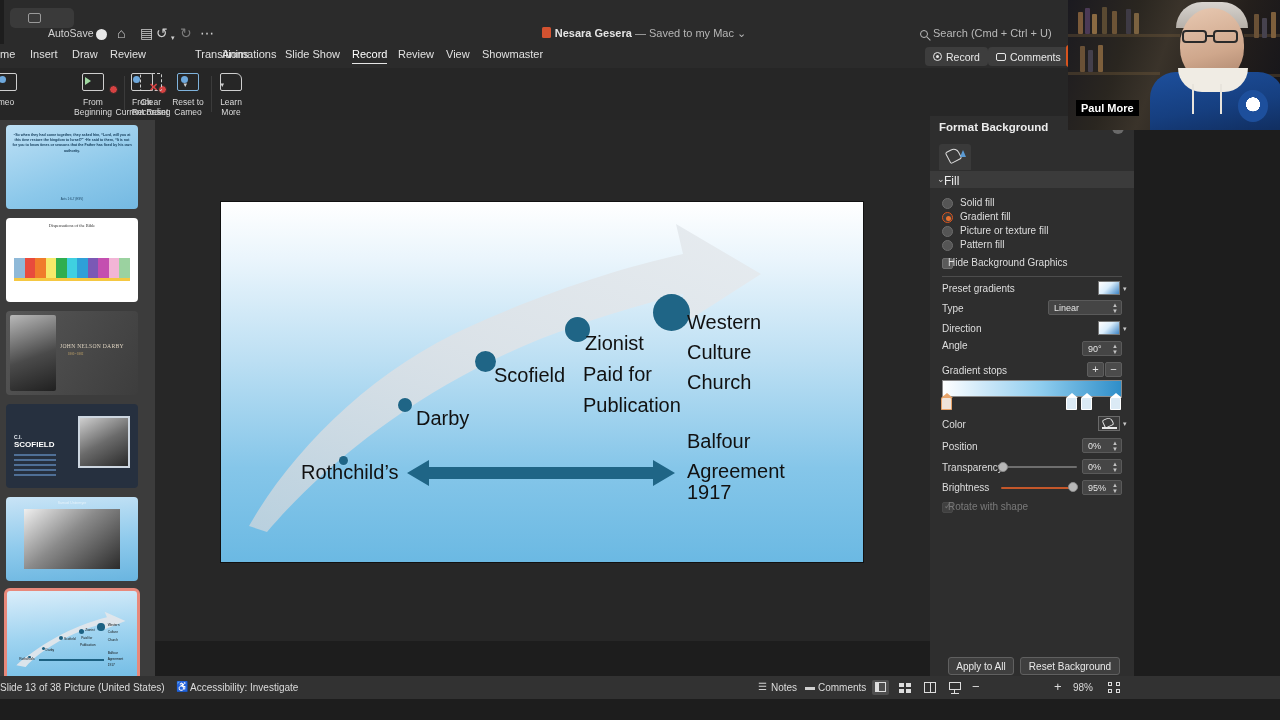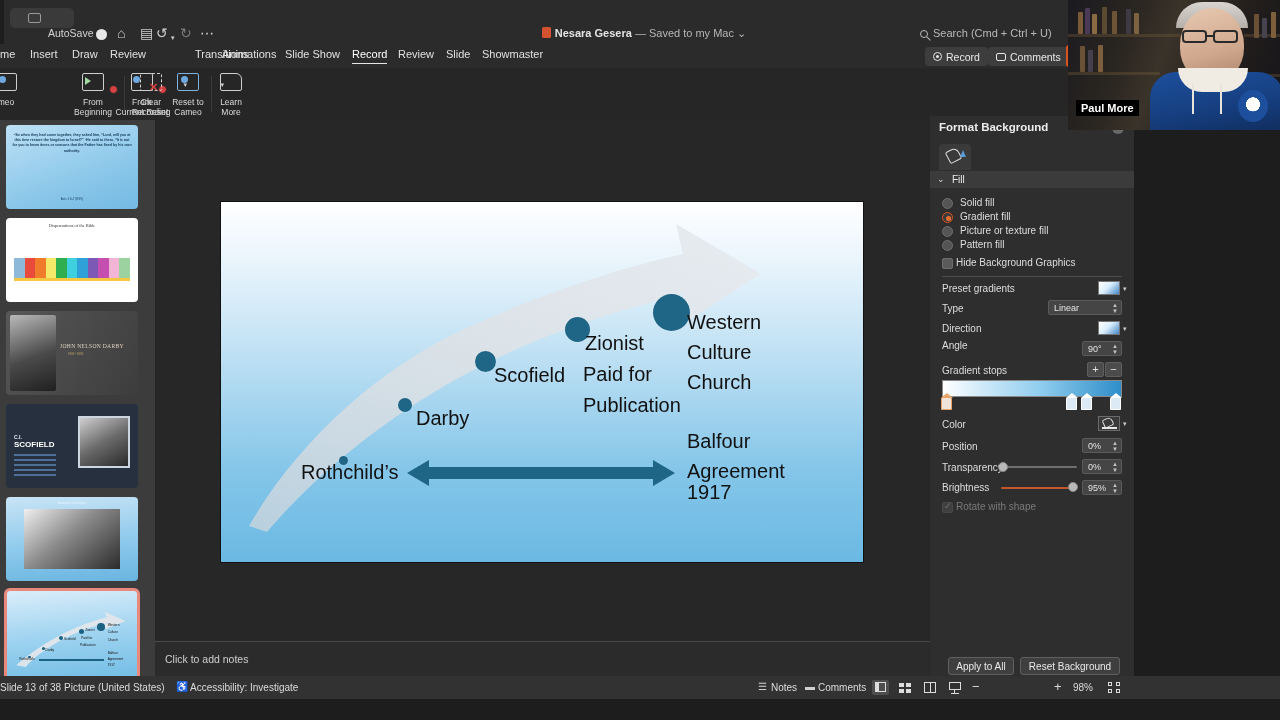--- a/index.html
+++ b/index.html
@@ -197,38 +197,38 @@
     background: #3a3a3a; border-radius: 3px 3px 0 0;
   }
   .fp-tab .bucket { position:absolute; left:8px; top:5px; width:13px; height:13px;
      border:1.4px solid #dcdcdc; border-radius:2px 6px 2px 2px; transform:rotate(-28deg); }
   .fp-tab .drip { position:absolute; right:5px; top:6px; width:0;height:0;
      border-left:3px solid transparent;border-right:3px solid transparent;border-bottom:7px solid #5b9bd5;}
   .fp-secbar {
     position: absolute; left: 0; top: 55px; width: 204px; height: 17px; background: #3b3b3b;
   }
   .fp-secbar .cv { position: absolute; left: 7px; top: 3px; font-size: 9px; color: #d6d6d6; }
-  .fp-secbar .lb { position: absolute; left: 22px; top: 3px; font-size: 10px; color: #ececec; }
+  .fp-secbar .lb { position: absolute; left: 14px; top: 3px; font-size: 12px; color: #ececec; }
 
   .radio-row { position: absolute; left: 12px; font-size: 10px; color: #dedede; }
   .radio-row .rd {
     position: absolute; left: 0; top: 1px; width: 11px; height: 11px; border-radius: 50%;
     background: #555; border: 1px solid #6d6d6d;
   }
   .radio-row .rd.on { background: #3b3b3b; border-color: #d9541e; }
   .radio-row .rd.on:after {
     content:""; position:absolute; left:2.5px; top:2.5px; width:5px; height:5px;
     border-radius:50%; background:#e8712f;
   }
   .radio-row .lb { position: absolute; left: 18px; top: 0; white-space: nowrap; }
   .chk-row { position: absolute; left: 12px; font-size: 10px; color: #dedede; }
   .chk-row .ck { position:absolute; left:0; top:1px; width:11px; height:11px; border-radius:2px;
      background:#5a5a5a; border:1px solid #6d6d6d;}
   .chk-row .ck.on:after { content:"✓"; position:absolute; left:1px; top:-2px; color:#cfcfcf; font-size:9px;}
-  .chk-row .lb { position:absolute; left:14px; top:0; white-space:nowrap;}
+  .chk-row .lb { position:absolute; left:6px; top:0; white-space:nowrap;}
   .divider { position: absolute; left: 12px; width: 180px; height: 1px; background: #4d4d4d; }
 
   .prop-lbl { position: absolute; left: 12px; font-size: 10px; color: #dedede; }
   .swatch-btn {
     position: absolute; width: 22px; height: 14px; border: 1px solid #777;
     background: linear-gradient(135deg,#ffffff 0%, #dbeefc 45%, #3f86c6 100%);
   }
   .swatch-cv { position: absolute; font-size: 7px; color: #c9c9c9; }
   .combo {
     position: absolute; height: 15px; background: #454545; border: 1px solid #5a5a5a;
@@ -349,21 +349,21 @@
   <div class="ribbon-tabs">
     <div class="rt" style="left:0px;">me</div>
     <div class="rt" style="left:30px;">Insert</div>
     <div class="rt" style="left:72px;">Draw</div>
     <div class="rt" style="left:110px;">Review</div>
     <div class="rt" style="left:158px;margin-left:37px;">Transitions</div>
     <div class="rt" style="left:222px;">Animations</div>
     <div class="rt" style="left:285px;">Slide Show</div>
     <div class="rt active" style="left:352px;">Record</div>
     <div class="rt" style="left:398px;">Review</div>
-    <div class="rt" style="left:446px;">Slide</div>
+    <div class="rt" style="left:446px;">View</div>
     <div class="rt" style="left:482px;">Showmaster</div>
   </div>
 
   <div class="hdr-btn" style="left:925px;">
     <span class="rec-dot"></span>
     <span>Record</span>
   </div>
   <div class="hdr-btn" style="left:988px;">
     <span class="cmt-bub"></span>
     <span>Comments</span>
@@ -541,23 +541,20 @@
       <div class="slide-lbl" style="left:466px;top:228px;">Balfour</div>
       <div class="slide-lbl" style="left:466px;top:258px;">Agreement</div>
       <div class="slide-lbl" style="left:466px;top:279px;">1917</div>
 
       <svg class="dbl-arrow" width="268" height="32" viewBox="0 0 268 32" style="left:186px;top:255px;">
         <path d="M0,16 L22,3 L22,10 L246,10 L246,3 L268,16 L246,29 L246,22 L22,22 L22,29 Z" fill="#1f6586"></path>
       </svg>
     </div>
   </div>
 
-  <div class="notesbar">
-    <div class="t">Click to add notes</div>
-  </div>
 
   <div class="fmtpanel">
     <div class="fp-title">Format Background</div>
     <div class="fp-close">✕</div>
 
     <div class="fp-tab">
       <span class="bucket"></span>
       <span class="drip"></span>
     </div>
 

